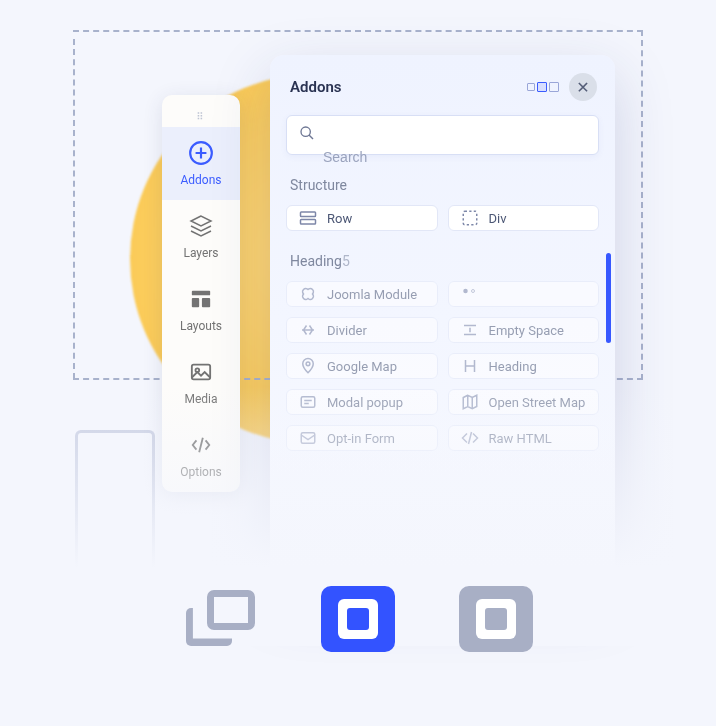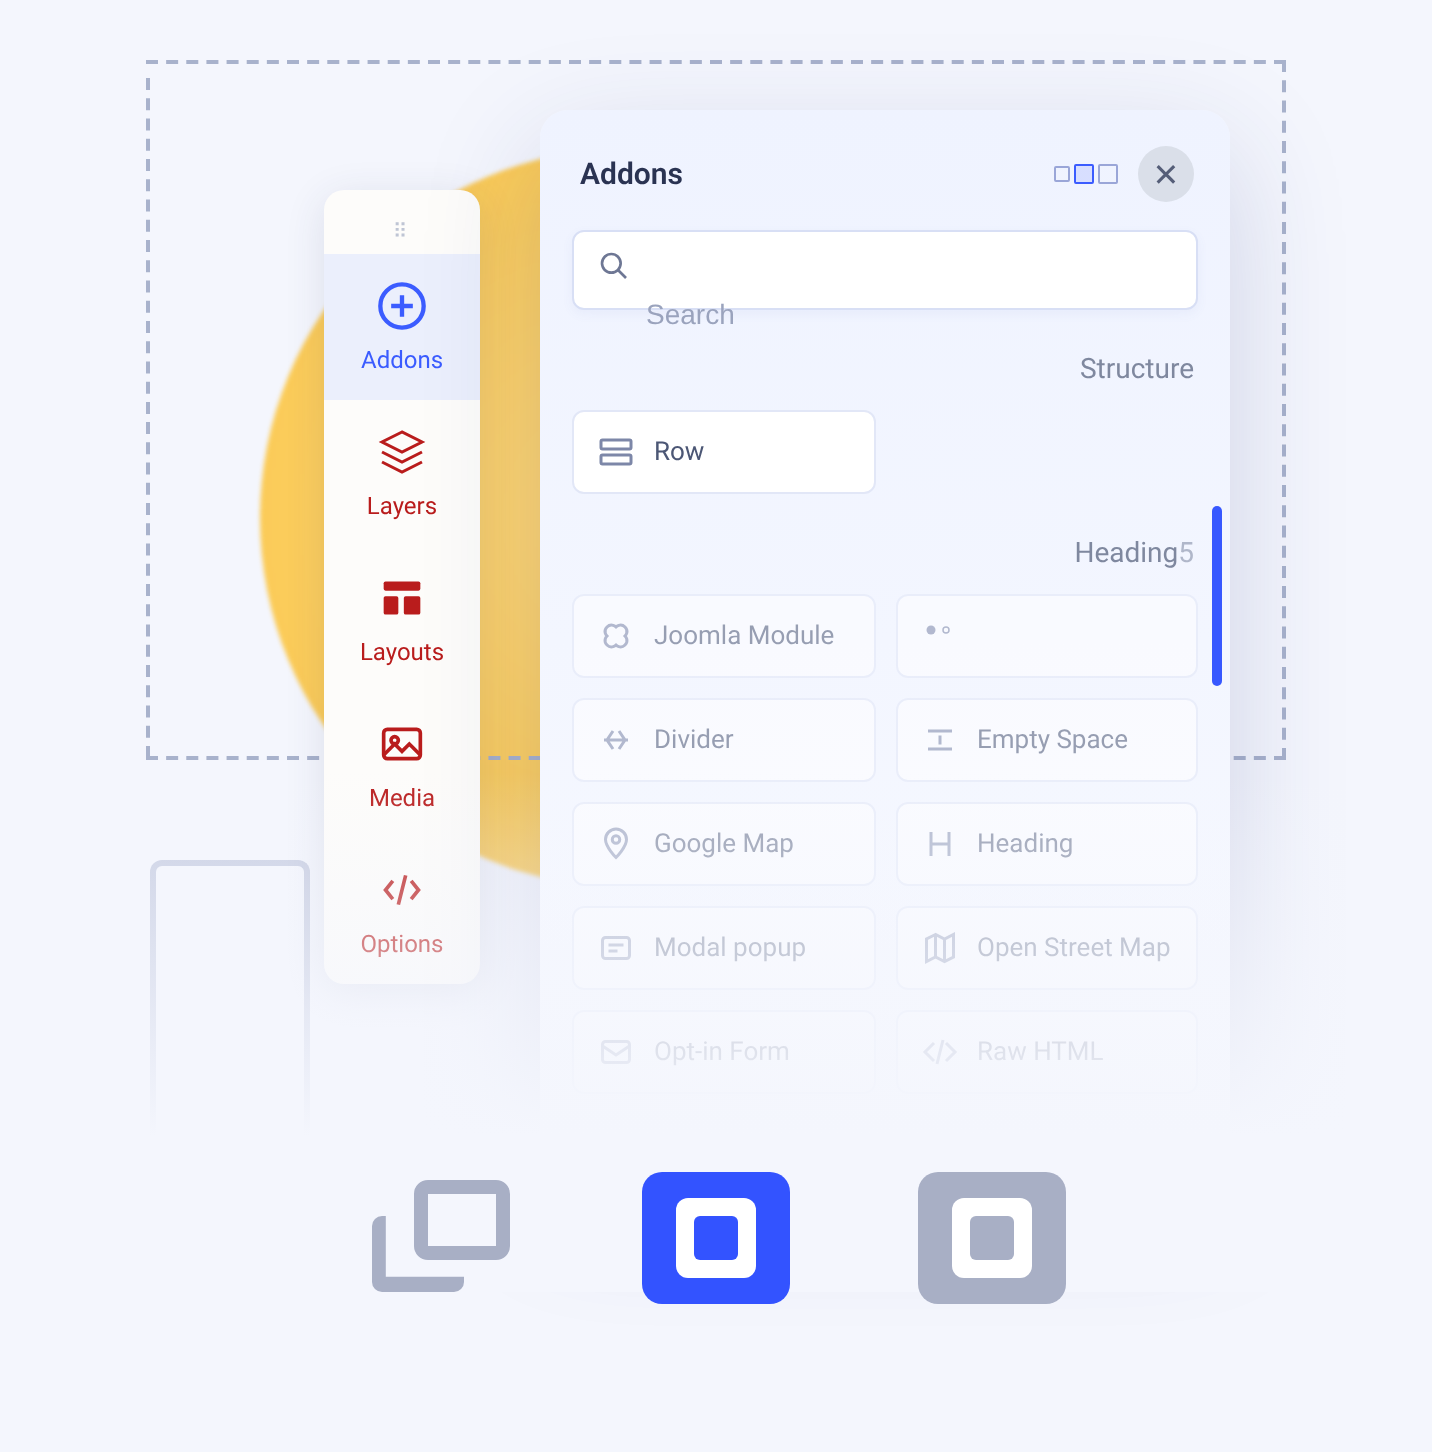--- a/index.html
+++ b/index.html
@@ -88,21 +88,21 @@
       color: #bfc5d4;
       font-size: 10px;
       letter-spacing: 2px;
     }
     .sidebar-item {
       display: flex;
       flex-direction: column;
       align-items: center;
       justify-content: center;
       height: 73px;
-      color: #b91c1c;
+      color: #737373;
       font-size: 12px;
       gap: 7px;
       cursor: pointer;
     }
     .sidebar-item.active {
       background: #ebeffc;
       color: #3b5cff;
     }
     .sidebar-icon {
       width: 26px;
@@ -188,35 +188,35 @@
       margin-top: 44px;
     }
     .search-box input::placeholder { color: #9aa3bd; }
     .search-icon { color: #6e7794; }
 
     .section-label {
       font-size: 14px;
       color: #7f889f;
       margin: 22px 2px 12px 4px;
       display: flex;
-      justify-content: flex-end;
+      justify-content: flex-start;
       align-items: center;
     }
     .section-count { color: #b0b7ca; font-size: 14px;}
 
     .grid {
       display: grid;
       grid-template-columns: 1fr 1fr;
       gap: 10px;
     }
     .card {
       background: #fff;
       border: 1px solid #e2e7f7;
       border-radius: 6px;
-      height: 42px;
+      height: 26px;
       display: flex;
       align-items: center;
       gap: 10px;
       padding: 0 12px;
       font-size: 13px;
       color: #4c5775;
       cursor: pointer;
     }
     .card .card-icon {
       width: 18px;
@@ -404,20 +404,28 @@
   <div class="grid">
     <div class="card">
       <span class="card-icon">
         <svg width="18" height="18" viewBox="0 0 24 24" fill="none" stroke="currentColor" stroke-width="2">
             <rect x="2" y="4" width="20" height="6" rx="1"></rect>
             <rect x="2" y="14" width="20" height="6" rx="1"></rect>
           </svg>
       </span>
       <span>Row</span>
     </div>
+    <div class="card">
+      <span class="card-icon">
+        <svg width="18" height="18" viewBox="0 0 24 24" fill="none" stroke="currentColor" stroke-width="2" stroke-dasharray="3 3">
+            <rect x="3" y="3" width="18" height="18" rx="2"></rect>
+          </svg>
+      </span>
+      <span>Div</span>
+    </div>
   </div>
 
   <div class="section-label">
     <span>Heading</span>
     <span class="section-count">5</span>
   </div>
   <div class="grid">
     <div class="card faded">
       <span class="card-icon">
           <svg width="18" height="18" viewBox="0 0 24 24" fill="none" stroke="currentColor" stroke-width="2">

